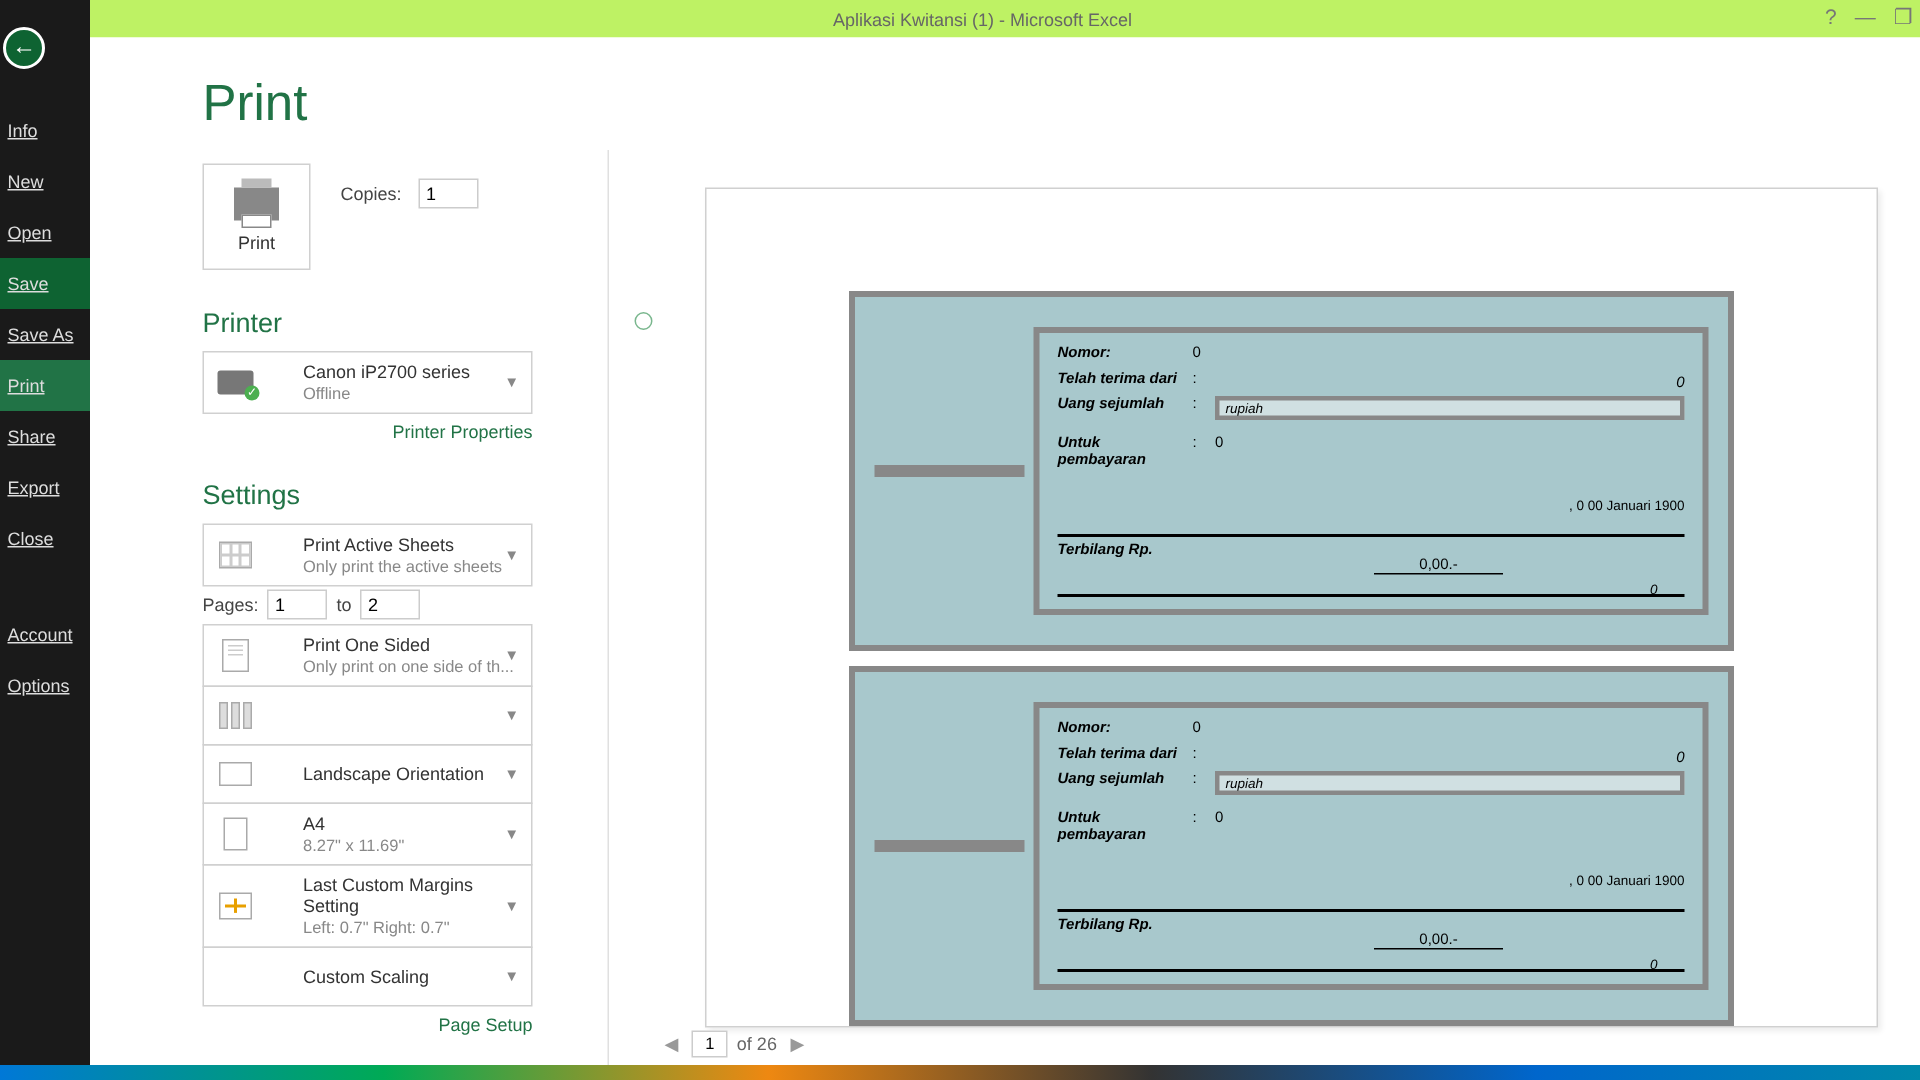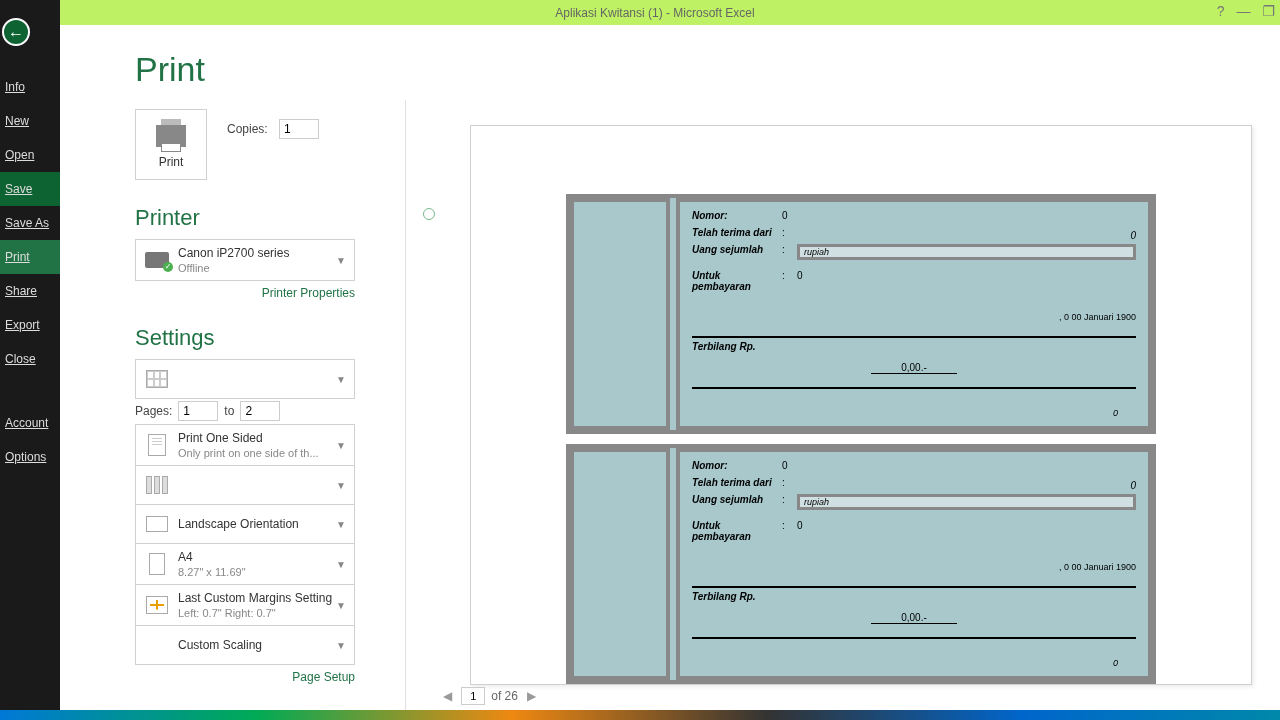--- a/index.html
+++ b/index.html
@@ -23,26 +23,26 @@
 .print-block { float: left; width: 300px; }
 .print-btn-box { float: left; border: 1px solid #d0d0d0; padding: 10px 20px; text-align: center; cursor: pointer; }
 .print-btn-box .label { font-size: 12px; color: #333; margin-top: 8px; }
 .printer-icon { width: 30px; height: 22px; background: #888; position: relative; margin: 5px auto; }
 .printer-icon::before { content: ""; position: absolute; top: -6px; left: 5px; right: 5px; height: 6px; background: #bbb; }
 .printer-icon::after { content: ""; position: absolute; bottom: -5px; left: 5px; right: 5px; height: 7px; background: #fff; border: 1px solid #888; }
 
 .copies { float: left; margin-left: 20px; margin-top: 10px; font-size: 12px; color: #444; }
 .copies input { width: 40px; height: 20px; border: 1px solid #ccc; font-size: 12px; padding-left: 4px; margin-left: 8px; }
 
-.section-head { clear: both; padding-top: 25px; font-size: 22px; color: #217346; font-weight: 400; margin-bottom: 8px; position: relative; }
+.section-head { clear: both; padding-top: 25px; font-size: 18px; color: #217346; font-weight: 400; margin-bottom: 8px; position: relative; }
 .refresh-icon { position: absolute; right: 0; top: 28px; width: 12px; height: 12px; border: 1px solid #7ab78e; border-radius: 50%; }
 
 .dropdown { border: 1px solid #d0d0d0; padding: 6px 8px; display: flex; align-items: center; cursor: pointer; position: relative; margin-bottom: -1px; width: 220px; }
 .dropdown .icon { width: 26px; height: 26px; margin-right: 8px; flex-shrink: 0; display: flex; align-items: center; justify-content: center; }
-.dropdown .text { flex: 1; }
+.dropdown .text { flex: 1; margin-left: 24px; }
 .dropdown .main-t { font-size: 12px; color: #333; }
 .dropdown .sub-t { font-size: 11px; color: #888; margin-top: 2px; }
 .dropdown .chev { position: absolute; right: 8px; color: #888; font-size: 10px; }
 
 .grid-icon { width: 22px; height: 18px; border: 1px solid #aaa; display: grid; grid-template-columns: 1fr 1fr 1fr; grid-template-rows: 1fr 1fr; }
 .grid-icon span { border: 0.5px solid #ccc; }
 .page-icon { width: 18px; height: 22px; border: 1px solid #aaa; position: relative; }
 .page-icon::after { content: ""; position: absolute; left: 3px; right: 3px; top: 3px; height: 1px; background: #ccc; box-shadow: 0 3px 0 #ccc, 0 6px 0 #ccc; }
 .collate-icon { display: flex; gap: 2px; }
 .collate-icon span { width: 6px; height: 18px; background: #ddd; border: 1px solid #aaa; }
@@ -54,31 +54,31 @@
 
 .link { font-size: 12px; color: #217346; text-align: right; width: 220px; margin-top: 6px; cursor: pointer; }
 
 .pages-row { display: flex; align-items: center; font-size: 12px; color: #444; margin: 3px 0; width: 220px; }
 .pages-row input { width: 40px; height: 20px; border: 1px solid #ccc; font-size: 12px; padding-left: 4px; margin: 0 6px; }
 
 .divider { position: absolute; left: 405px; top: 100px; bottom: 10px; width: 1px; background: #e0e0e0; }
 
 .preview { position: absolute; left: 470px; top: 125px; width: 782px; height: 560px; background: #fff; border: 1px solid #d0d0d0; box-shadow: 2px 2px 4px rgba(0,0,0,0.08); display: flex; flex-direction: column; align-items: center; padding-top: 68px; gap: 10px; }
 
-.receipt { width: 590px; height: 241px; background: #a8c8cc; border: 4px solid #888; display: flex; padding: 0; position: relative; }
+.receipt { width: 590px; height: 241px; background: #a8c8cc; border: 4px solid #888; display: flex; padding: 13px; position: relative; align-items: center; }
 .receipt::before { content: ""; position: absolute; inset: -4px; background: repeating-linear-gradient(45deg, #777 0 2px, #aaa 2px 4px); z-index: -1; }
 .r-stub { width: 100px; border: 4px solid #888; background: #a8c8cc; }
 .r-body { flex: 1; border: 4px solid #888; background: #a8c8cc; margin-left: 6px; padding: 8px 12px; font-size: 10px; position: relative; }
 .r-row { display: flex; margin-bottom: 6px; }
 .r-label { width: 90px; font-style: italic; font-weight: bold; }
 .r-colon { width: 15px; }
 .r-val { flex: 1; }
 .r-box { border: 3px solid #888; background: #d0e0e2; height: 16px; padding: 0 4px; font-style: italic; font-size: 9px; }
 .r-date { text-align: right; font-size: 9px; margin-top: 20px; }
-.r-total { border-top: 2px solid #000; border-bottom: 2px solid #000; margin-top: 14px; padding: 3px 0; display: flex; flex-direction: column; }
+.r-total { border-top: 2px solid #000; border-bottom: 2px solid #000; margin-top: 14px; padding: 3px 0; display: flex; }
 .r-total .amt { margin: 10px auto; border-bottom: 1px solid #000; padding: 0 30px; }
 .r-num { position: absolute; right: 12px; top: 28px; font-style: italic; }
 .r-sig { position: absolute; right: 30px; bottom: 8px; font-size: 9px; font-style: italic; }
 
 .page-nav { position: absolute; left: 440px; bottom: 15px; display: flex; align-items: center; font-size: 12px; color: #666; gap: 6px; }
 .page-nav input { width: 24px; height: 18px; border: 1px solid #ccc; text-align: center; font-size: 11px; }
 .page-nav .arrow { color: #999; cursor: pointer; padding: 0 3px; }
 
 .taskbar { position: absolute; left: 0; right: 0; bottom: 0; height: 10px; background: linear-gradient(to right, #0078d7, #0a5, #e81, #333, #06c, #08a); }
 </style>
@@ -146,20 +146,24 @@
       <div class="icon">
           <div class="grid-icon">
             <span></span>
             <span></span>
             <span></span>
             <span></span>
             <span></span>
             <span></span>
           </div>
         </div>
+      <div class="text">
+          <div class="main-t">Print Active Sheets</div>
+          <div class="sub-t">Only print the active sheets</div>
+        </div>
       <span class="chev">▼</span>
     </div>
 
     <div class="pages-row">
       <span>Pages:</span>
       <input type="number" value="1" style="">
       <span>to</span>
       <input type="number" value="2" style="">
     </div>
 

